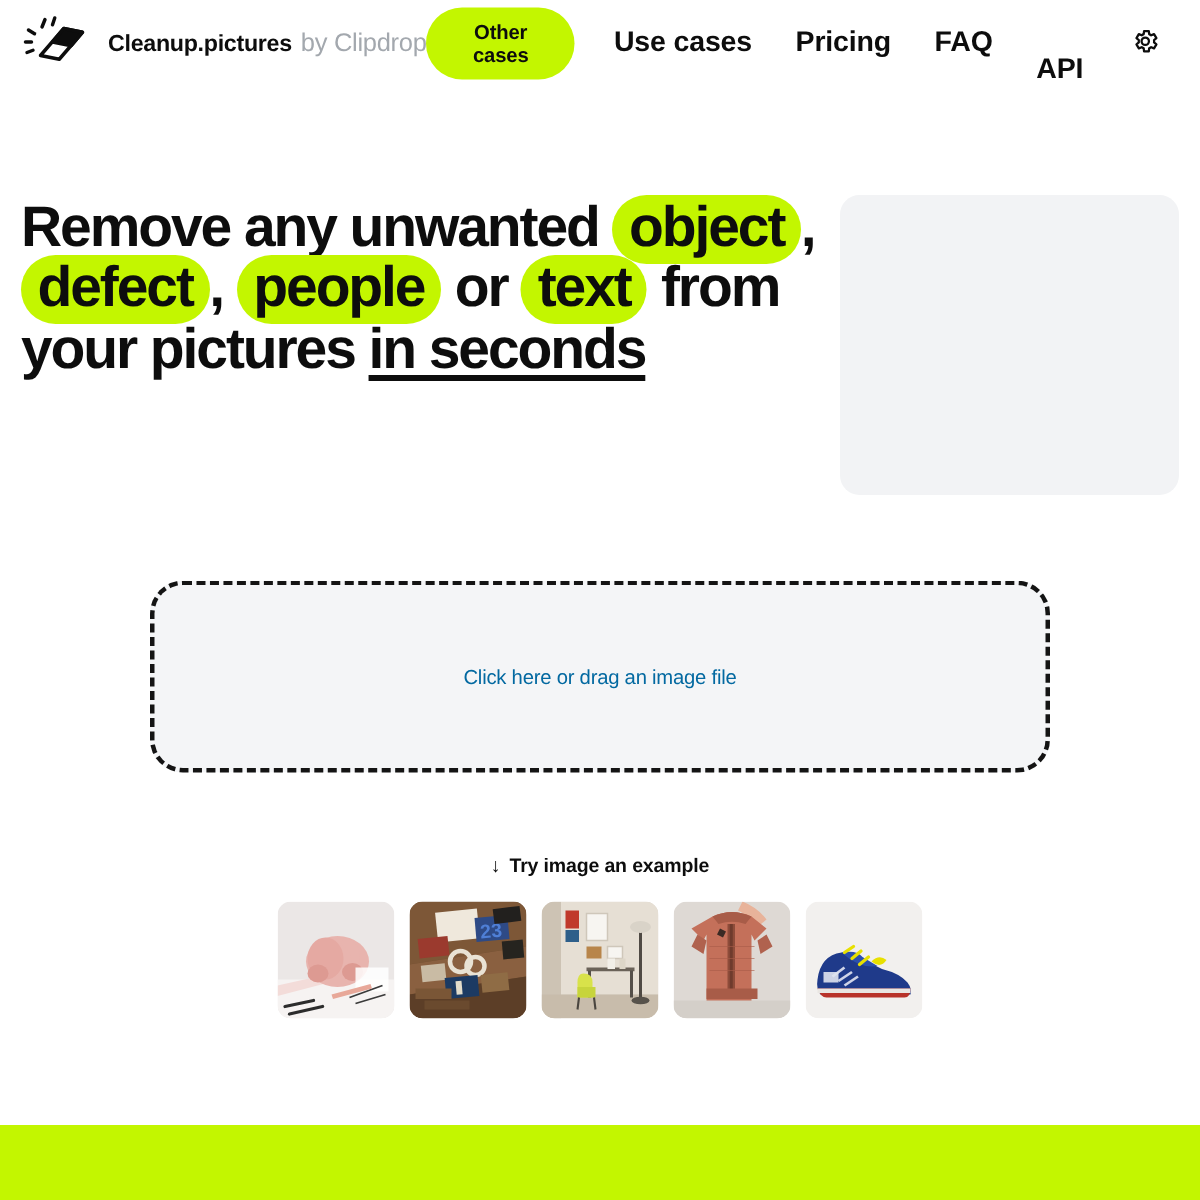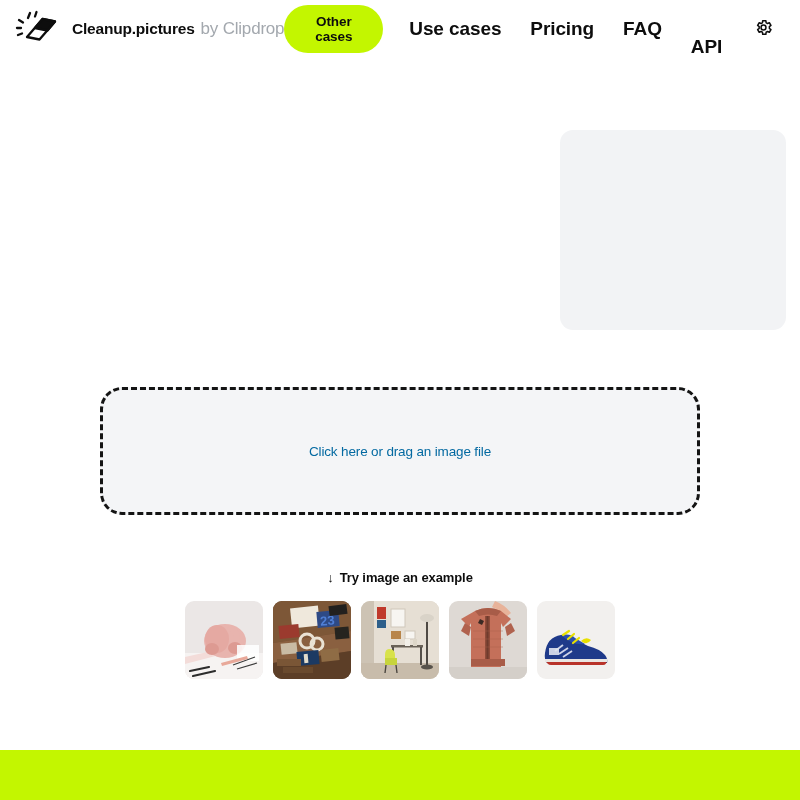--- a/index.html
+++ b/index.html
@@ -268,20 +268,28 @@
         <svg width="19" height="19" viewBox="0 0 24 24" xmlns="http://www.w3.org/2000/svg">
           <path d="M19.4 13a7.6 7.6 0 000-2l2-1.6-2-3.4-2.4 1a7.6 7.6 0 00-1.7-1L15 3.4h-4l-.3 2.6a7.6 7.6 0 00-1.7 1l-2.4-1-2 3.4 2 1.6a7.6 7.6 0 000 2l-2 1.6 2 3.4 2.4-1a7.6 7.6 0 001.7 1l.3 2.6h4l.3-2.6a7.6 7.6 0 001.7-1l2.4 1 2-3.4z" fill="none" stroke="#0d0d0d" stroke-width="1.9" stroke-linejoin="round"></path>
           <circle cx="12" cy="12" r="3.1" fill="none" stroke="#0d0d0d" stroke-width="1.9"></circle>
         </svg>
       </span>
     </button>
   </nav>
 </div>
 
 <section class="hero">
+  <h1 class="headline"><span>Remove any unwanted</span>
+    <span class="hl">object</span><span>,</span>
+    <span class="hl">defect</span><span>,</span>
+    <span class="hl">people</span>
+    <span>or</span>
+    <span class="hl">text</span>
+    <span>from your pictures</span>
+    <span class="ul">in seconds</span></h1>
 
   <div class="hero-media"></div>
 </section>
 
 <div class="dropzone-wrap">
   <div class="dropzone">
     <span class="dropzone-text">Click here or drag an image file</span>
   </div>
 </div>
 

